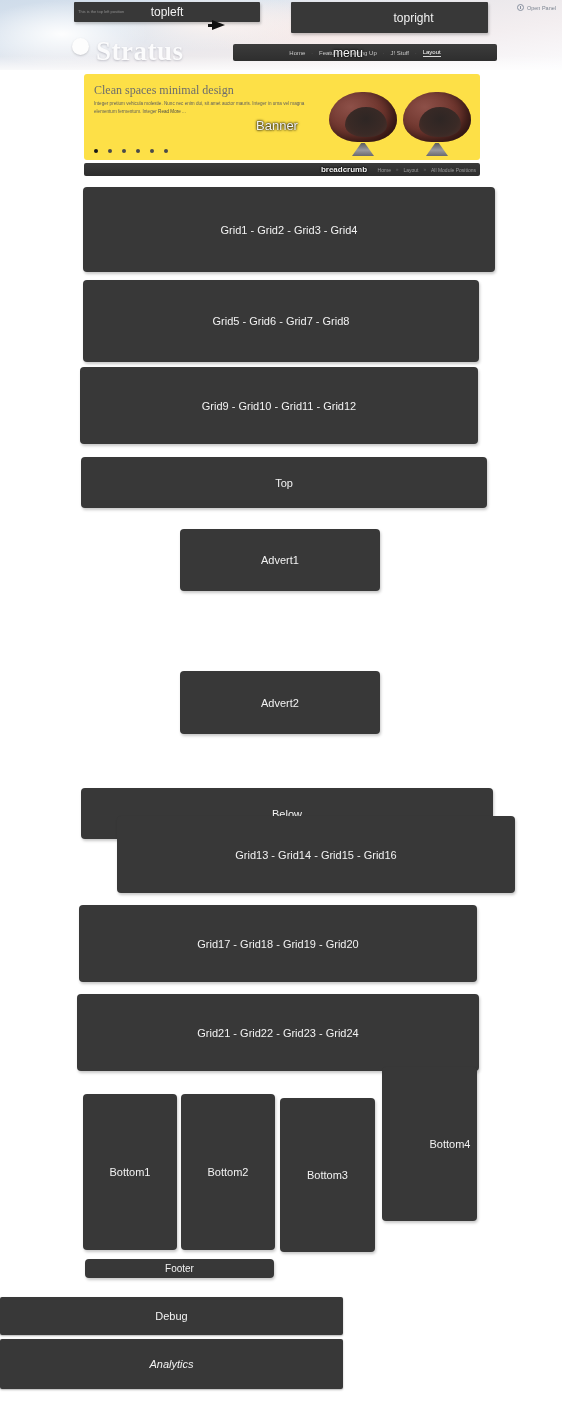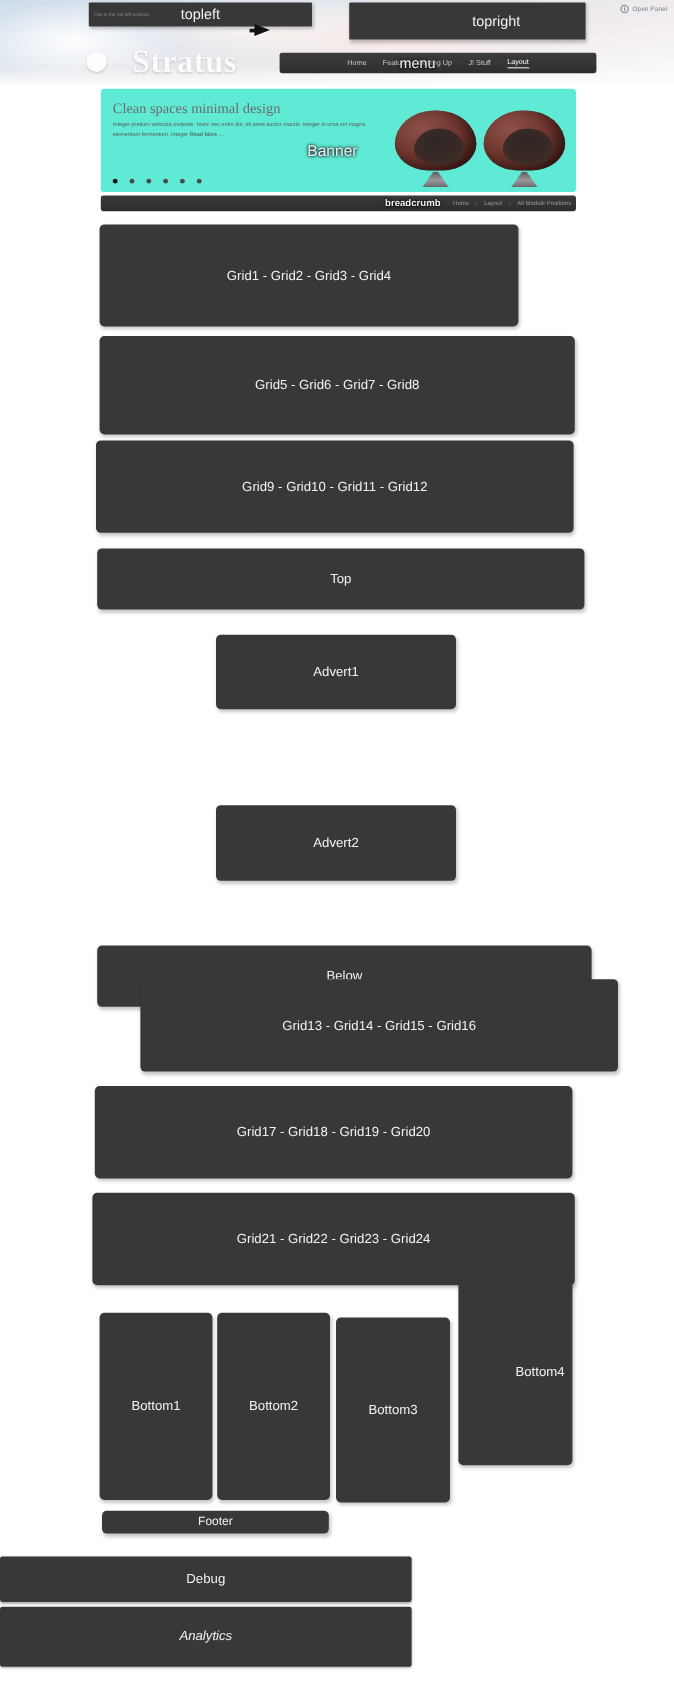--- a/index.html
+++ b/index.html
@@ -36,22 +36,22 @@
     left: 0; top: 56px;
     width: 562px; height: 22px;
     background: linear-gradient(180deg, rgba(255,255,255,0) 0%, #ffffff 85%);
   }
 
   
   .logo {
     position: absolute;
     left: 72px; top: 38px;
     display: flex;
-    align-items: center;
-    gap: 21px;
+    align-items: flex-start;
+    gap: 7px;
   }
   .logo-dot {
     width: 17px; height: 17px;
     border-radius: 50%;
     background: #fdfdfd;
     box-shadow: 0 1px 2px rgba(120,120,130,0.35);
   }
   .logo-text {
     font-size: 27px;
     font-weight: bold;
@@ -120,21 +120,21 @@
   .nav-sep {
     font-size: 5px;
     color: #6a6a6a;
   }
 
   
   .banner-wrap {
     position: absolute;
     left: 84px; top: 74px;
     width: 396px; height: 86px;
-    background: #5eead4;
+    background: #fde047;
     border-radius: 3px;
     overflow: hidden;
   }
   .banner-title {
     position: absolute;
     left: 10px; top: 9px;
     font-size: 12px;
     color: #6d6d6d;
     font-family: "Liberation Serif", serif;
   }
@@ -289,21 +289,21 @@
   }
   .arrow::before {
     content: "";
     position: absolute;
     left: -17px; top: -1.5px;
     width: 8px; height: 3px;
     background: #111111;
   }
 
   
-  .pos-grid1  { left: 83px;  top: 187px; width: 349px; height: 85px; }
+  .pos-grid1  { left: 83px;  top: 187px; width: 412px; height: 85px; }
   .pos-grid5  { left: 83px;  top: 280px; width: 396px; height: 82px; }
   .pos-grid9  { left: 80px;  top: 367px; width: 398px; height: 77px; }
   .pos-top    { left: 81px;  top: 457px; width: 406px; height: 51px; }
 
   .pos-left   { left: 82px;  top: 529px; width: 95px;  height: 207px; }
   .pos-advert1{ left: 180px; top: 529px; width: 200px; height: 62px; }
   .pos-advert2{ left: 180px; top: 671px; width: 200px; height: 63px; }
   .pos-right  { left: 390px; top: 529px; width: 90px;  height: 206px; }
 
   .pos-below  { left: 81px;  top: 748px; width: 412px; height: 51px; margin-top: 40px; }

